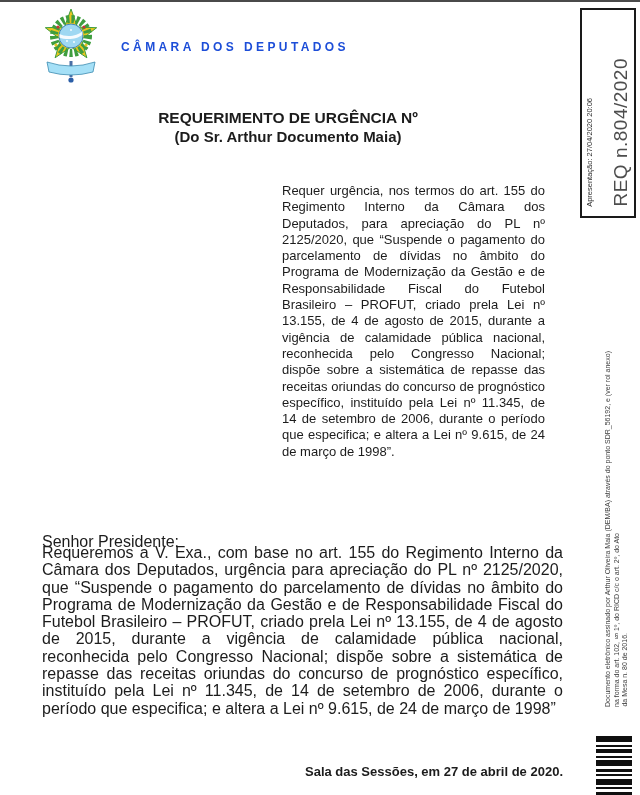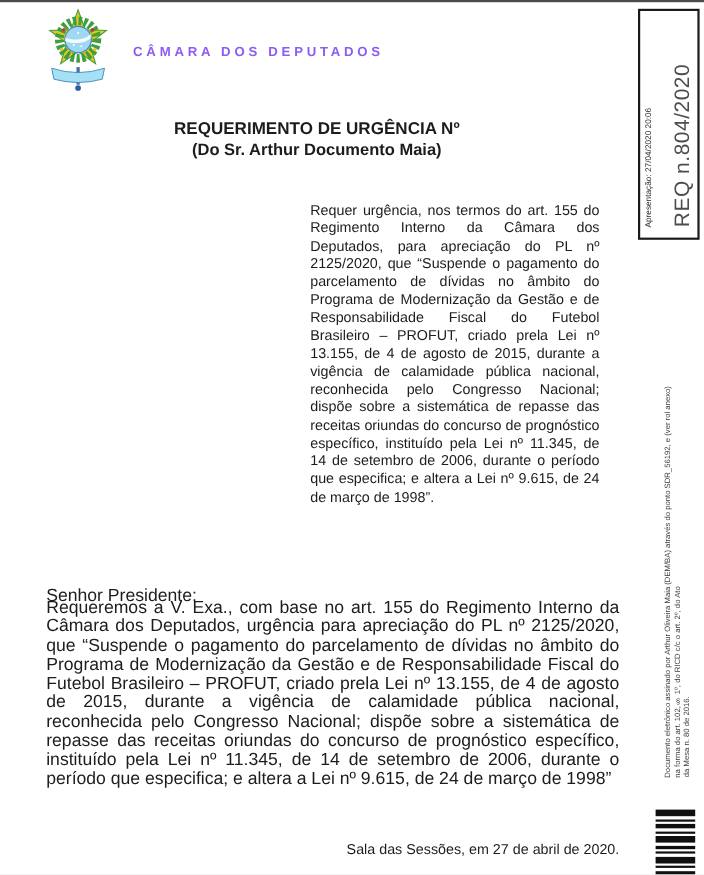--- a/index.html
+++ b/index.html
@@ -14,42 +14,42 @@
   }
   .top-edge {
     position:absolute; top:0; left:0; width:640px; height:2px;
     background:#4a4a4a;
   }
   
   .logo { position:absolute; left:38px; top:7px; width:66px; height:80px; }
   .org-name {
     position:absolute; left:121px; top:40px;
     font-size:12px; font-weight:bold; letter-spacing:3.4px;
-    color:#8b5cf6; white-space:nowrap;
+    color:#1d4ed8; white-space:nowrap;
   }
   
   .title-block {
     position:absolute; left:0; top:108px; width:576px;
     text-align:center; font-weight:bold; line-height:19px;
   }
   .title-line1 { font-size:15.5px; }
   .title-line2 { font-size:15px; }
   
   .summary {
     position:absolute; left:282px; top:183px; width:263px;
     font-size:13px; line-height:16.3px; text-align:justify;
   }
   .salutation { position:absolute; left:42px; top:533px; font-size:16px; }
   .body-par {
     position:absolute; left:42px; top:544px; width:521px;
     font-size:16px; line-height:17.3px; text-align:justify;
   }
   .closing {
     position:absolute; left:42px; top:764px; width:521px;
-    font-size:13px; text-align:right;
+    font-size:13px; text-align:right;font-weight:bold;
   }
   
   .vtext { writing-mode:vertical-rl; transform:rotate(180deg); white-space:nowrap; }
   
   .stamp-box {
     position:absolute; left:580px; top:8px; width:56px; height:210px;
     border:2px solid #1a1a1a; background:#fff;
   }
   .req-number {
     position:absolute; right:2px; bottom:9px;

